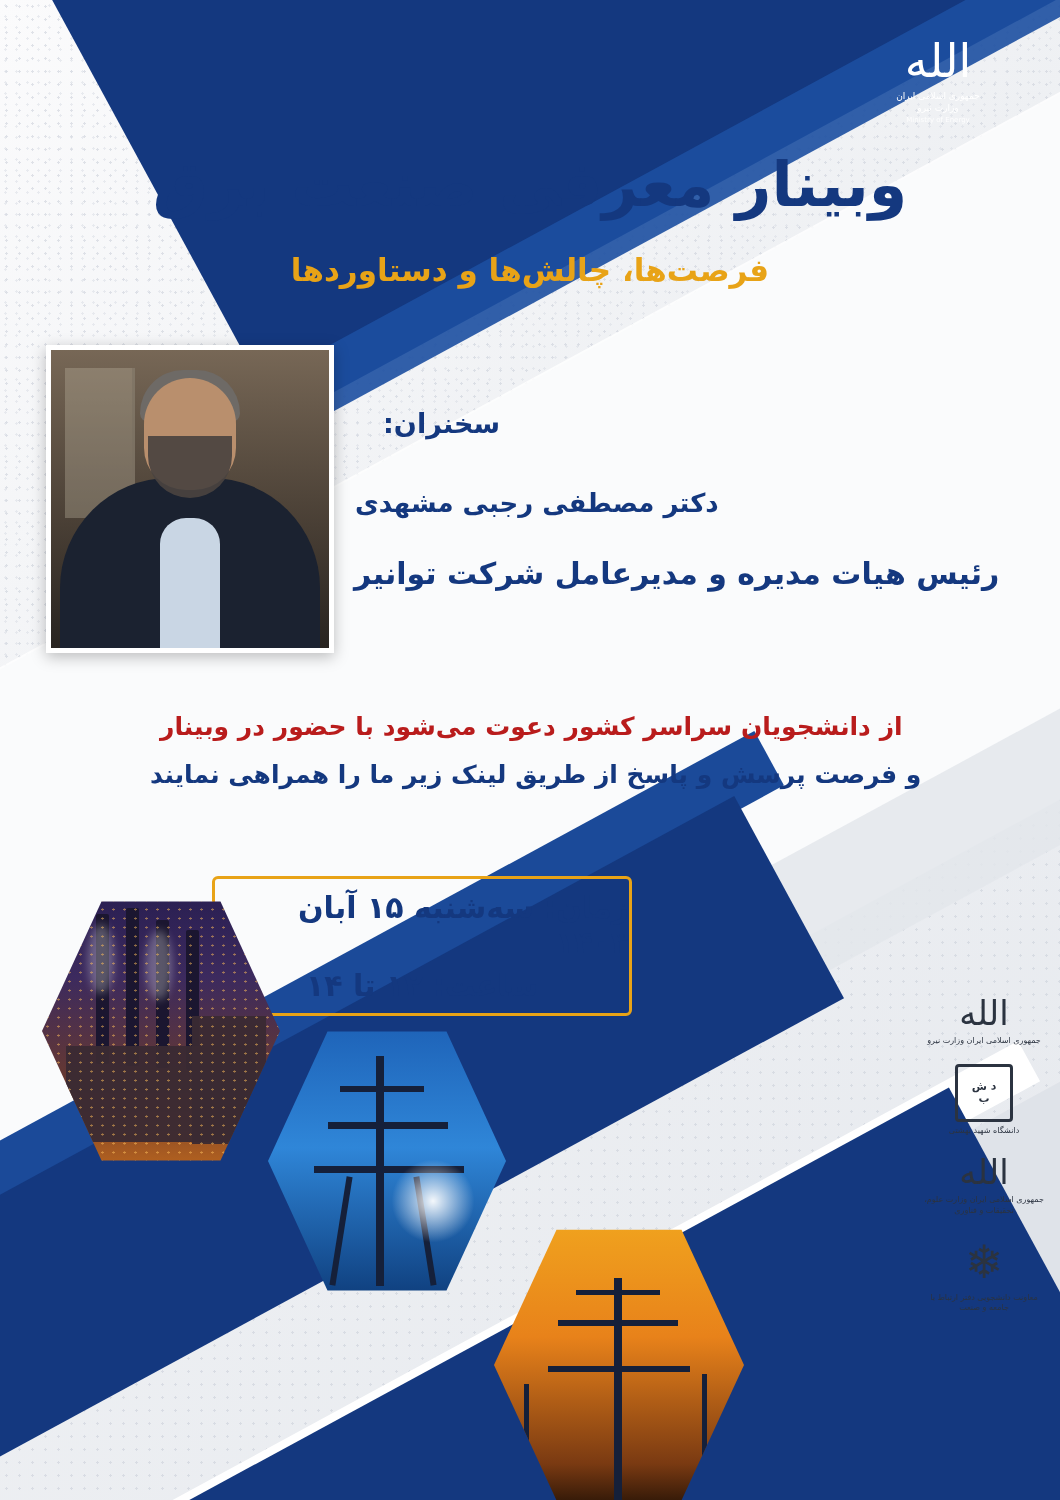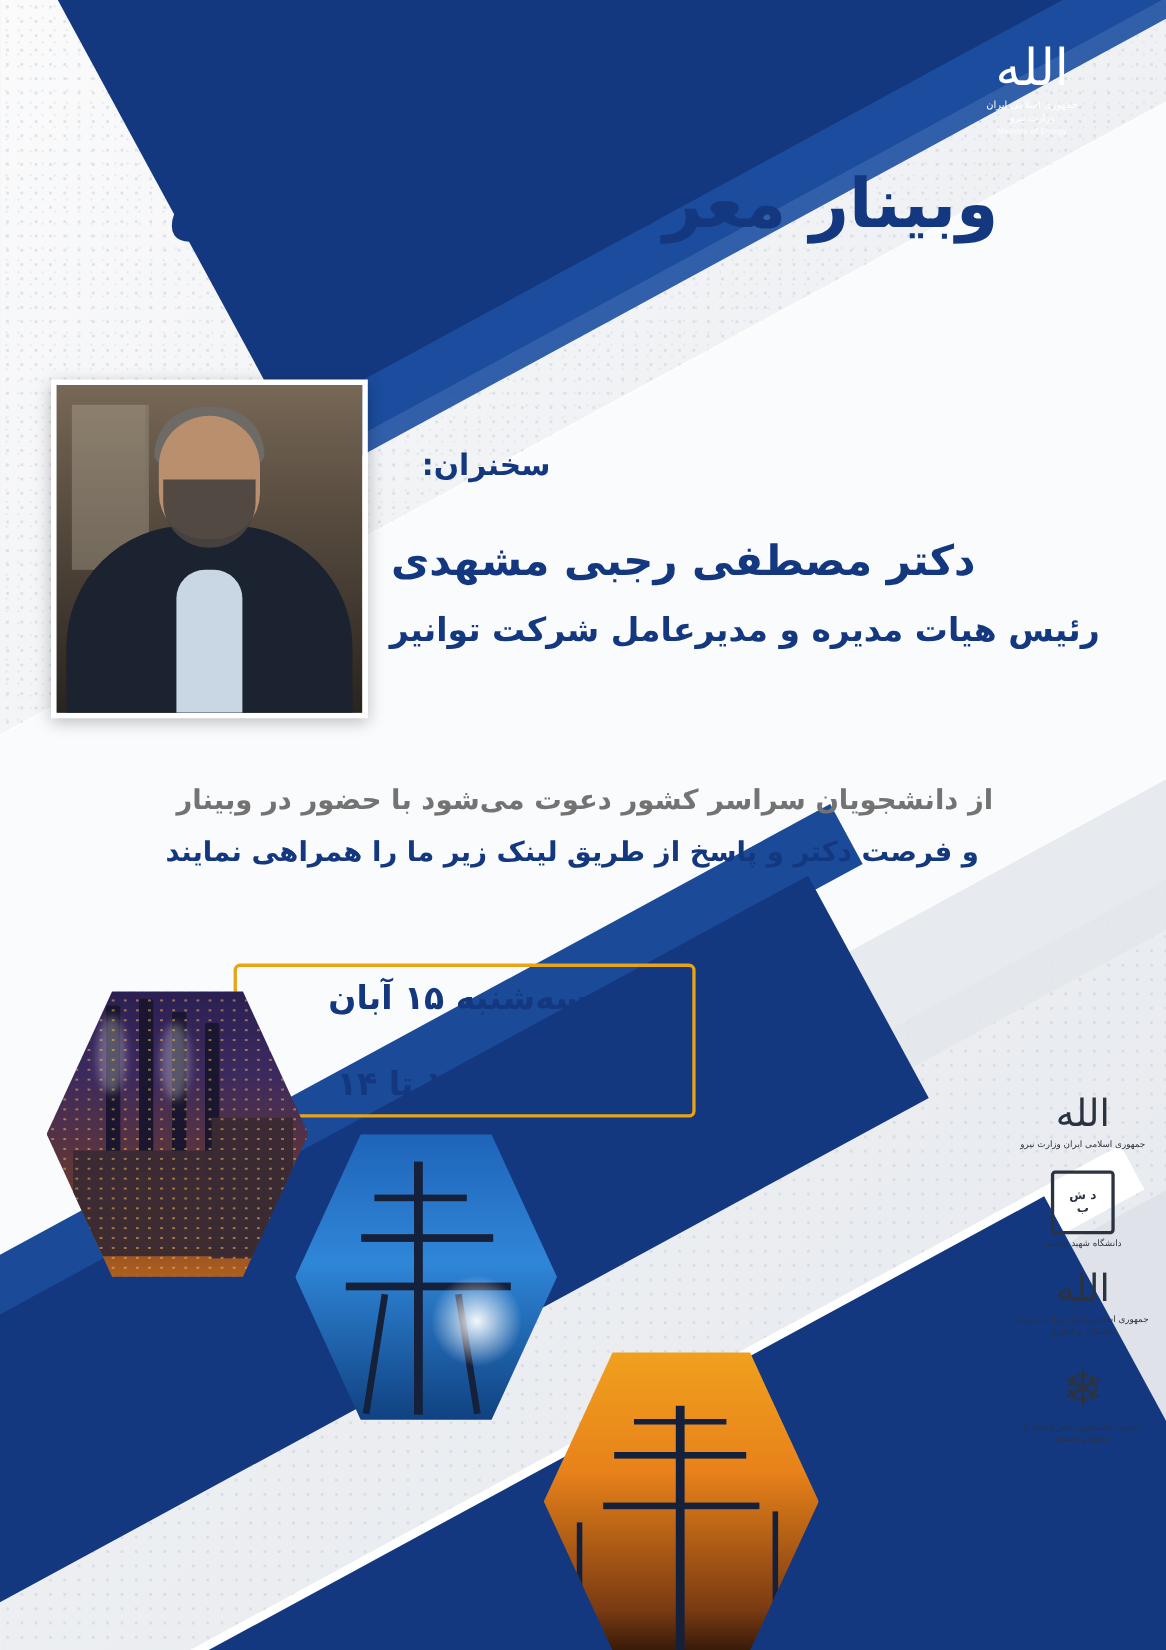--- a/index.html
+++ b/index.html
@@ -178,35 +178,35 @@
   }
 
   .speakers-label {
     position: absolute; top: 408px; right: 560px;
     font-size: 27px; font-weight: bold; color: #14387f;
     direction: rtl;
   }
   .speaker-name {
     position: absolute; top: 488px; right: 105px; width: 600px;
     text-align: left;
-    font-size: 38px; font-weight: bold; color: #14387f;
+    font-size: 26px; font-weight: bold; color: #14387f;
     direction: rtl;
   }
   .speaker-role {
     position: absolute; top: 556px; right: 58px; width: 648px;
     text-align: left;
     font-size: 30px; font-weight: bold; color: #14387f;
     direction: rtl;
   }
 
   
   .invite-1 {
     position: absolute; top: 712px; right: 58px; left: 160px;
     text-align: left;
-    font-size: 25px; font-weight: bold; color: #737373; direction: rtl;
+    font-size: 25px; font-weight: bold; color: #b91c1c; direction: rtl;
   }
   .invite-2 {
     position: absolute; top: 760px; right: 58px; left: 150px;
     text-align: left;
     font-size: 25px; font-weight: bold; color: #14387f; direction: rtl;
   }
   .invite-link {
     position: absolute; top: 802px; right: 58px; left: 150px;
     text-align: center;
     font-size: 38px; font-weight: bold; color: #e8a317;
@@ -327,37 +327,38 @@
   <div class="navy-bottom"></div>
 
   <div class="ministry-top">
     <div class="emblem">الله</div>
     <div class="l1">جمهوری اسلامی ایران</div>
     <div class="l2">وزارت نیرو</div>
     <div class="l3">Ministry of Energy</div>
   </div>
 
   <div class="title-main">وبینار معرفی صنعت برق</div>
+  <div class="title-sub">فرصت‌ها، چالش‌ها و دستاوردها</div>
 
   <div class="speaker-photo">
     <div class="photo-room"></div>
     <div class="photo-window"></div>
     <div class="photo-body"></div>
     <div class="photo-shirt"></div>
     <div class="photo-hair"></div>
     <div class="photo-head"></div>
     <div class="photo-beard"></div>
   </div>
 
   <div class="speakers-label">سخنران:</div>
   <div class="speaker-name">دکتر مصطفی رجبی مشهدی</div>
   <div class="speaker-role">رئیس هیات مدیره و مدیرعامل شرکت توانیر</div>
 
   <div class="invite-1">از دانشجویان سراسر کشور دعوت می‌شود با حضور در وبینار</div>
-  <div class="invite-2">و فرصت دکتر و پاسخ از طریق لینک زیر ما را همراهی نمایند</div>
+  <div class="invite-2">و فرصت پرسش و پاسخ از طریق لینک زیر ما را همراهی نمایند</div>
 
   <div class="date-box">
     <div class="date-line">زمان: سه‌شنبه ۱۵ آبان ۱۴۰۳</div>
     <div class="date-line">ساعت: ۱۲ تا ۱۴</div>
   </div>
 
   <div class="hex hex1">
     <div class="img-plant"></div>
     <div class="stack" style="left:54px; top:18px; height:150px;"></div>
     <div class="stack" style="left:84px; top:12px; height:158px;"></div>

